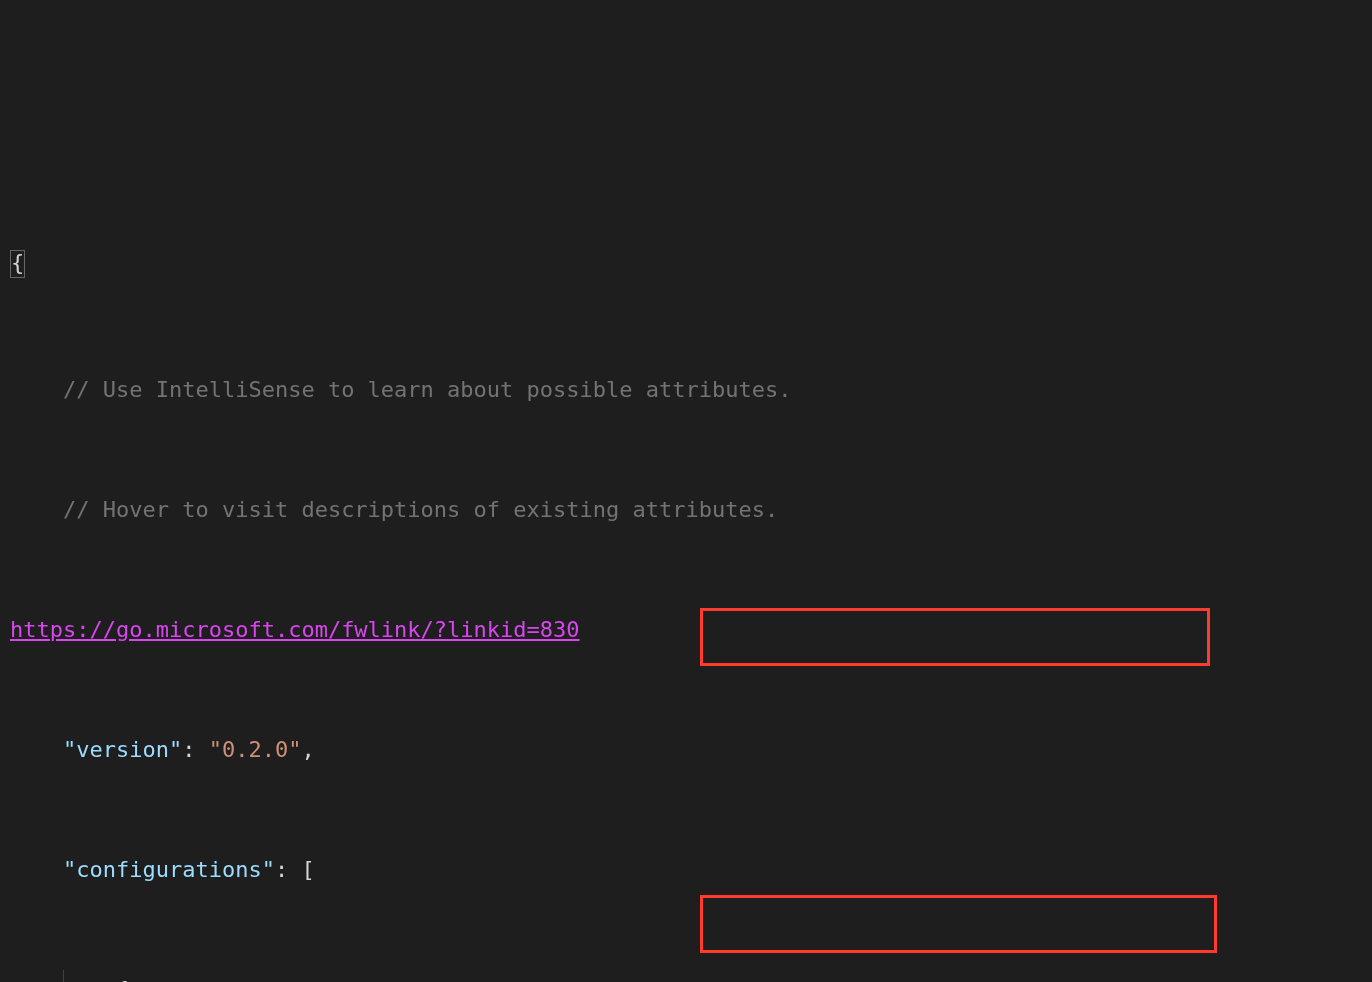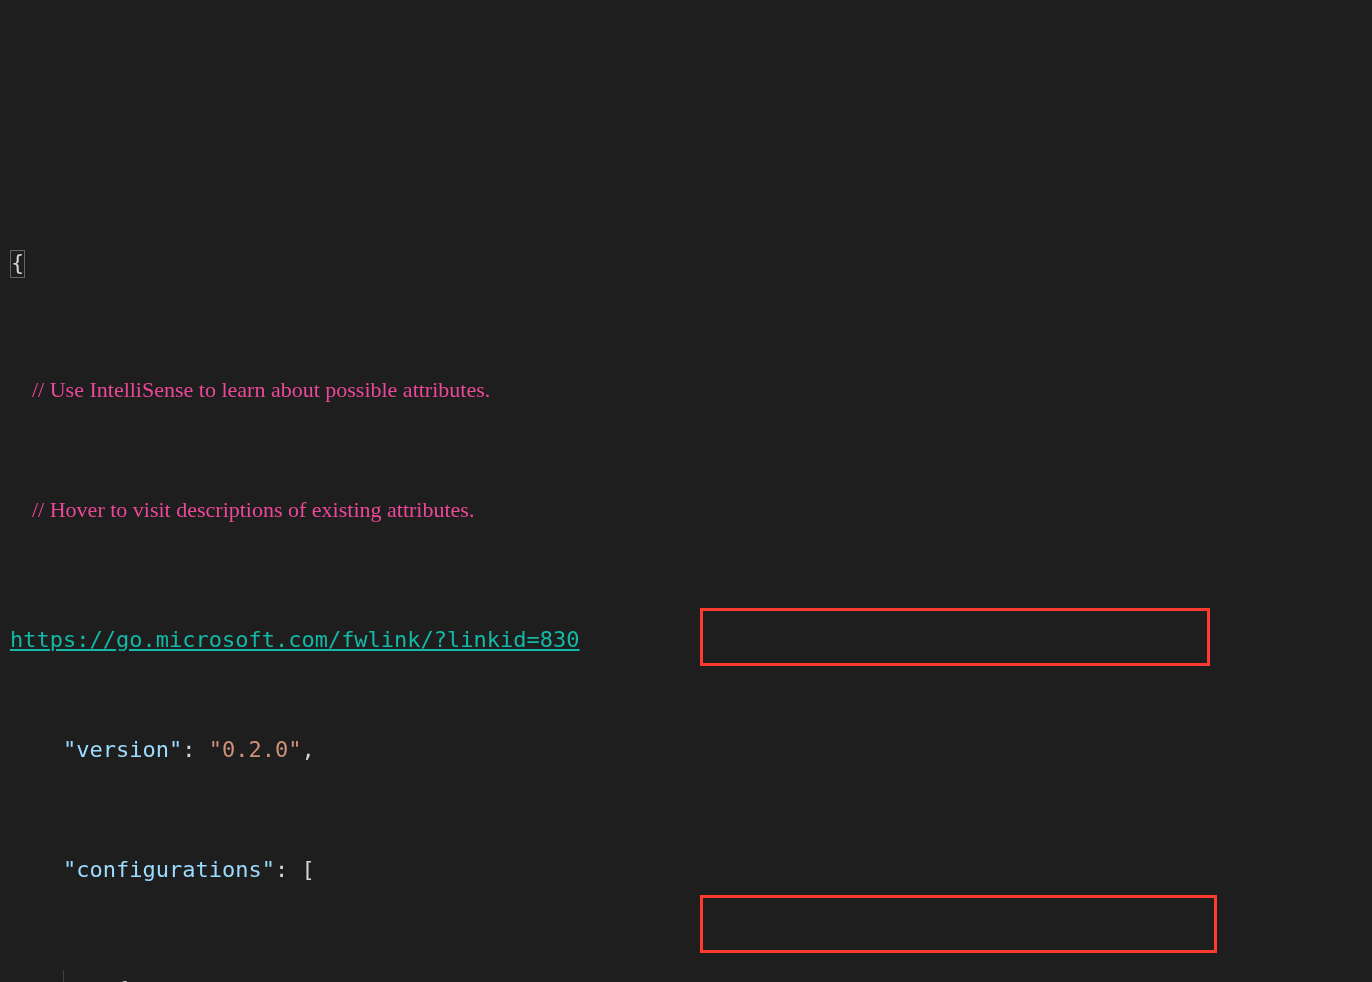--- a/index.html
+++ b/index.html
@@ -22,25 +22,25 @@
   .line {
     height: 40px;
     display: flex;
   }
   .bracket-highlight {
     border: 1px solid #666;
     display: inline-block;
     line-height: 24px;
     height: 28px;
   }
-  .comment { color: #ec4899; font-family: Liberation Serif, serif; }
+  .comment { color: #737373; }
   .key { color: #9cdcfe; }
   .string { color: #ce9178; }
   .punct { color: #d4d4d4; }
-  .link { color: #14b8a6; text-decoration: underline; margin-top: 10px; }
+  .link { color: #d946ef; text-decoration: underline; }
   .highlight-box {
     border: 3px solid #ff3b30;
     position: absolute;
     pointer-events: none;
   }
   .hl1 { left: 700px; top: 448px; width: 510px; height: 58px; }
   .hl2 { left: 700px; top: 735px; width: 517px; height: 58px; }
   .guide {
     display: inline-block;
     width: 13px;

